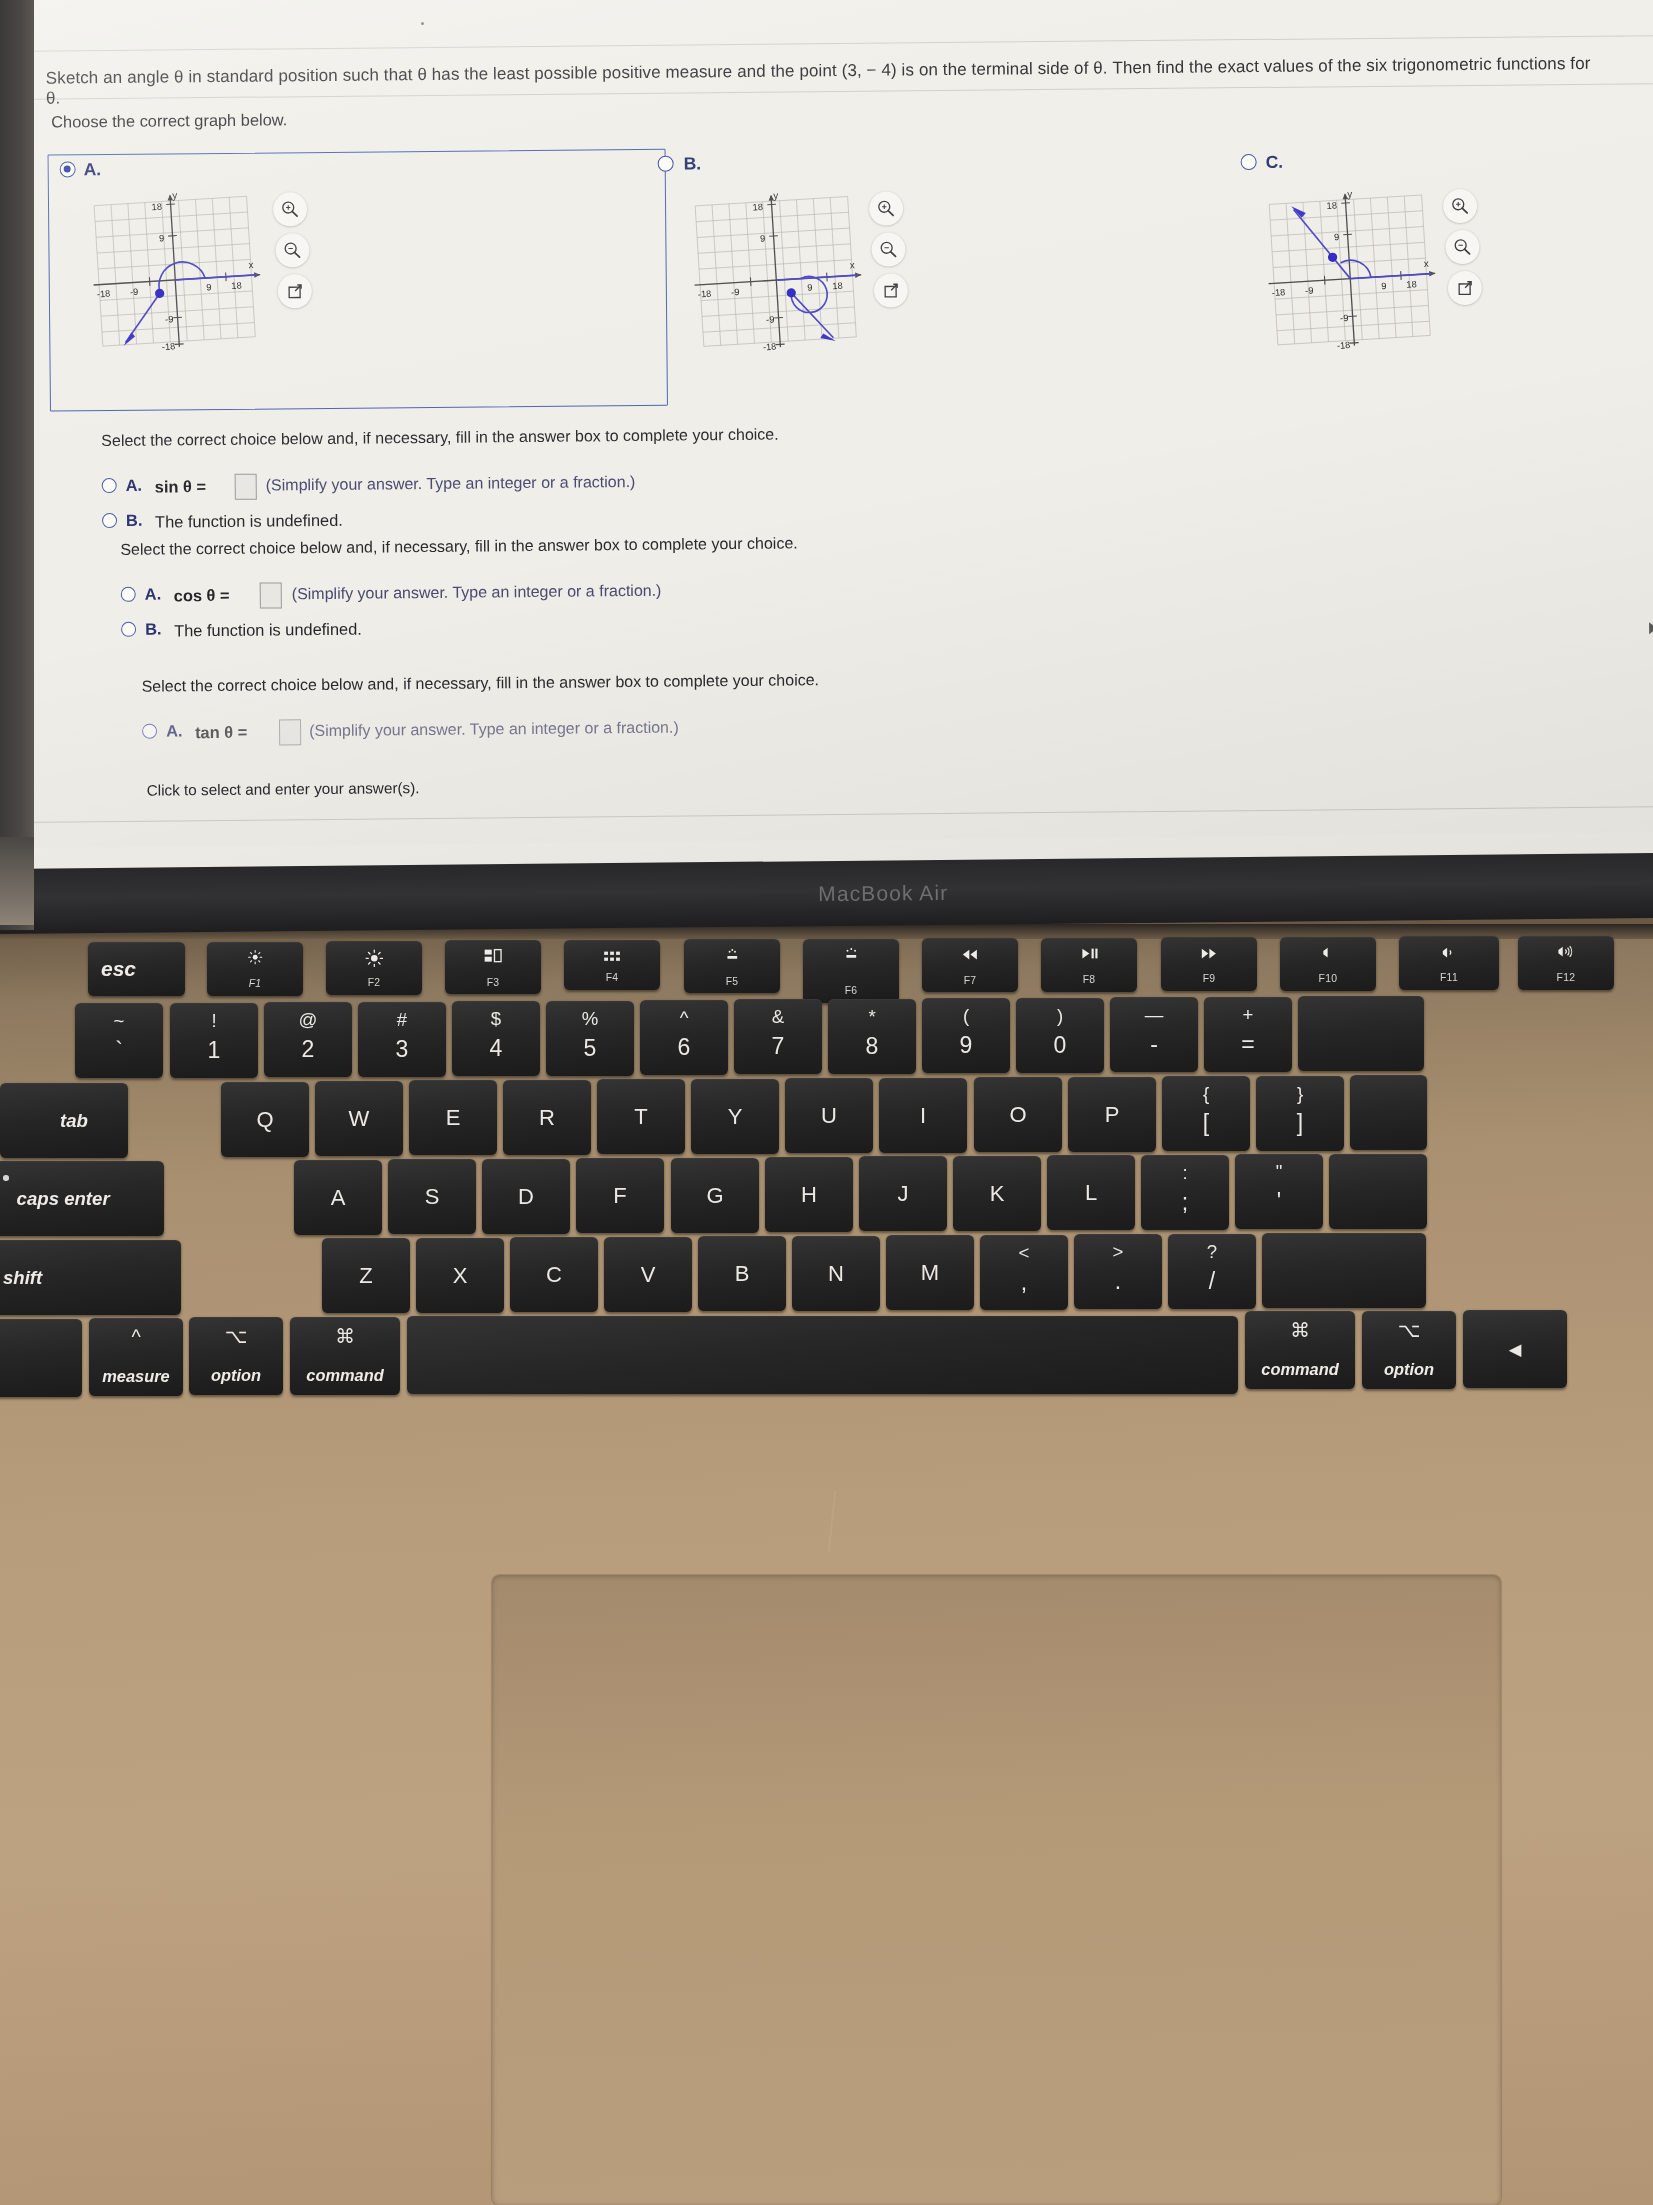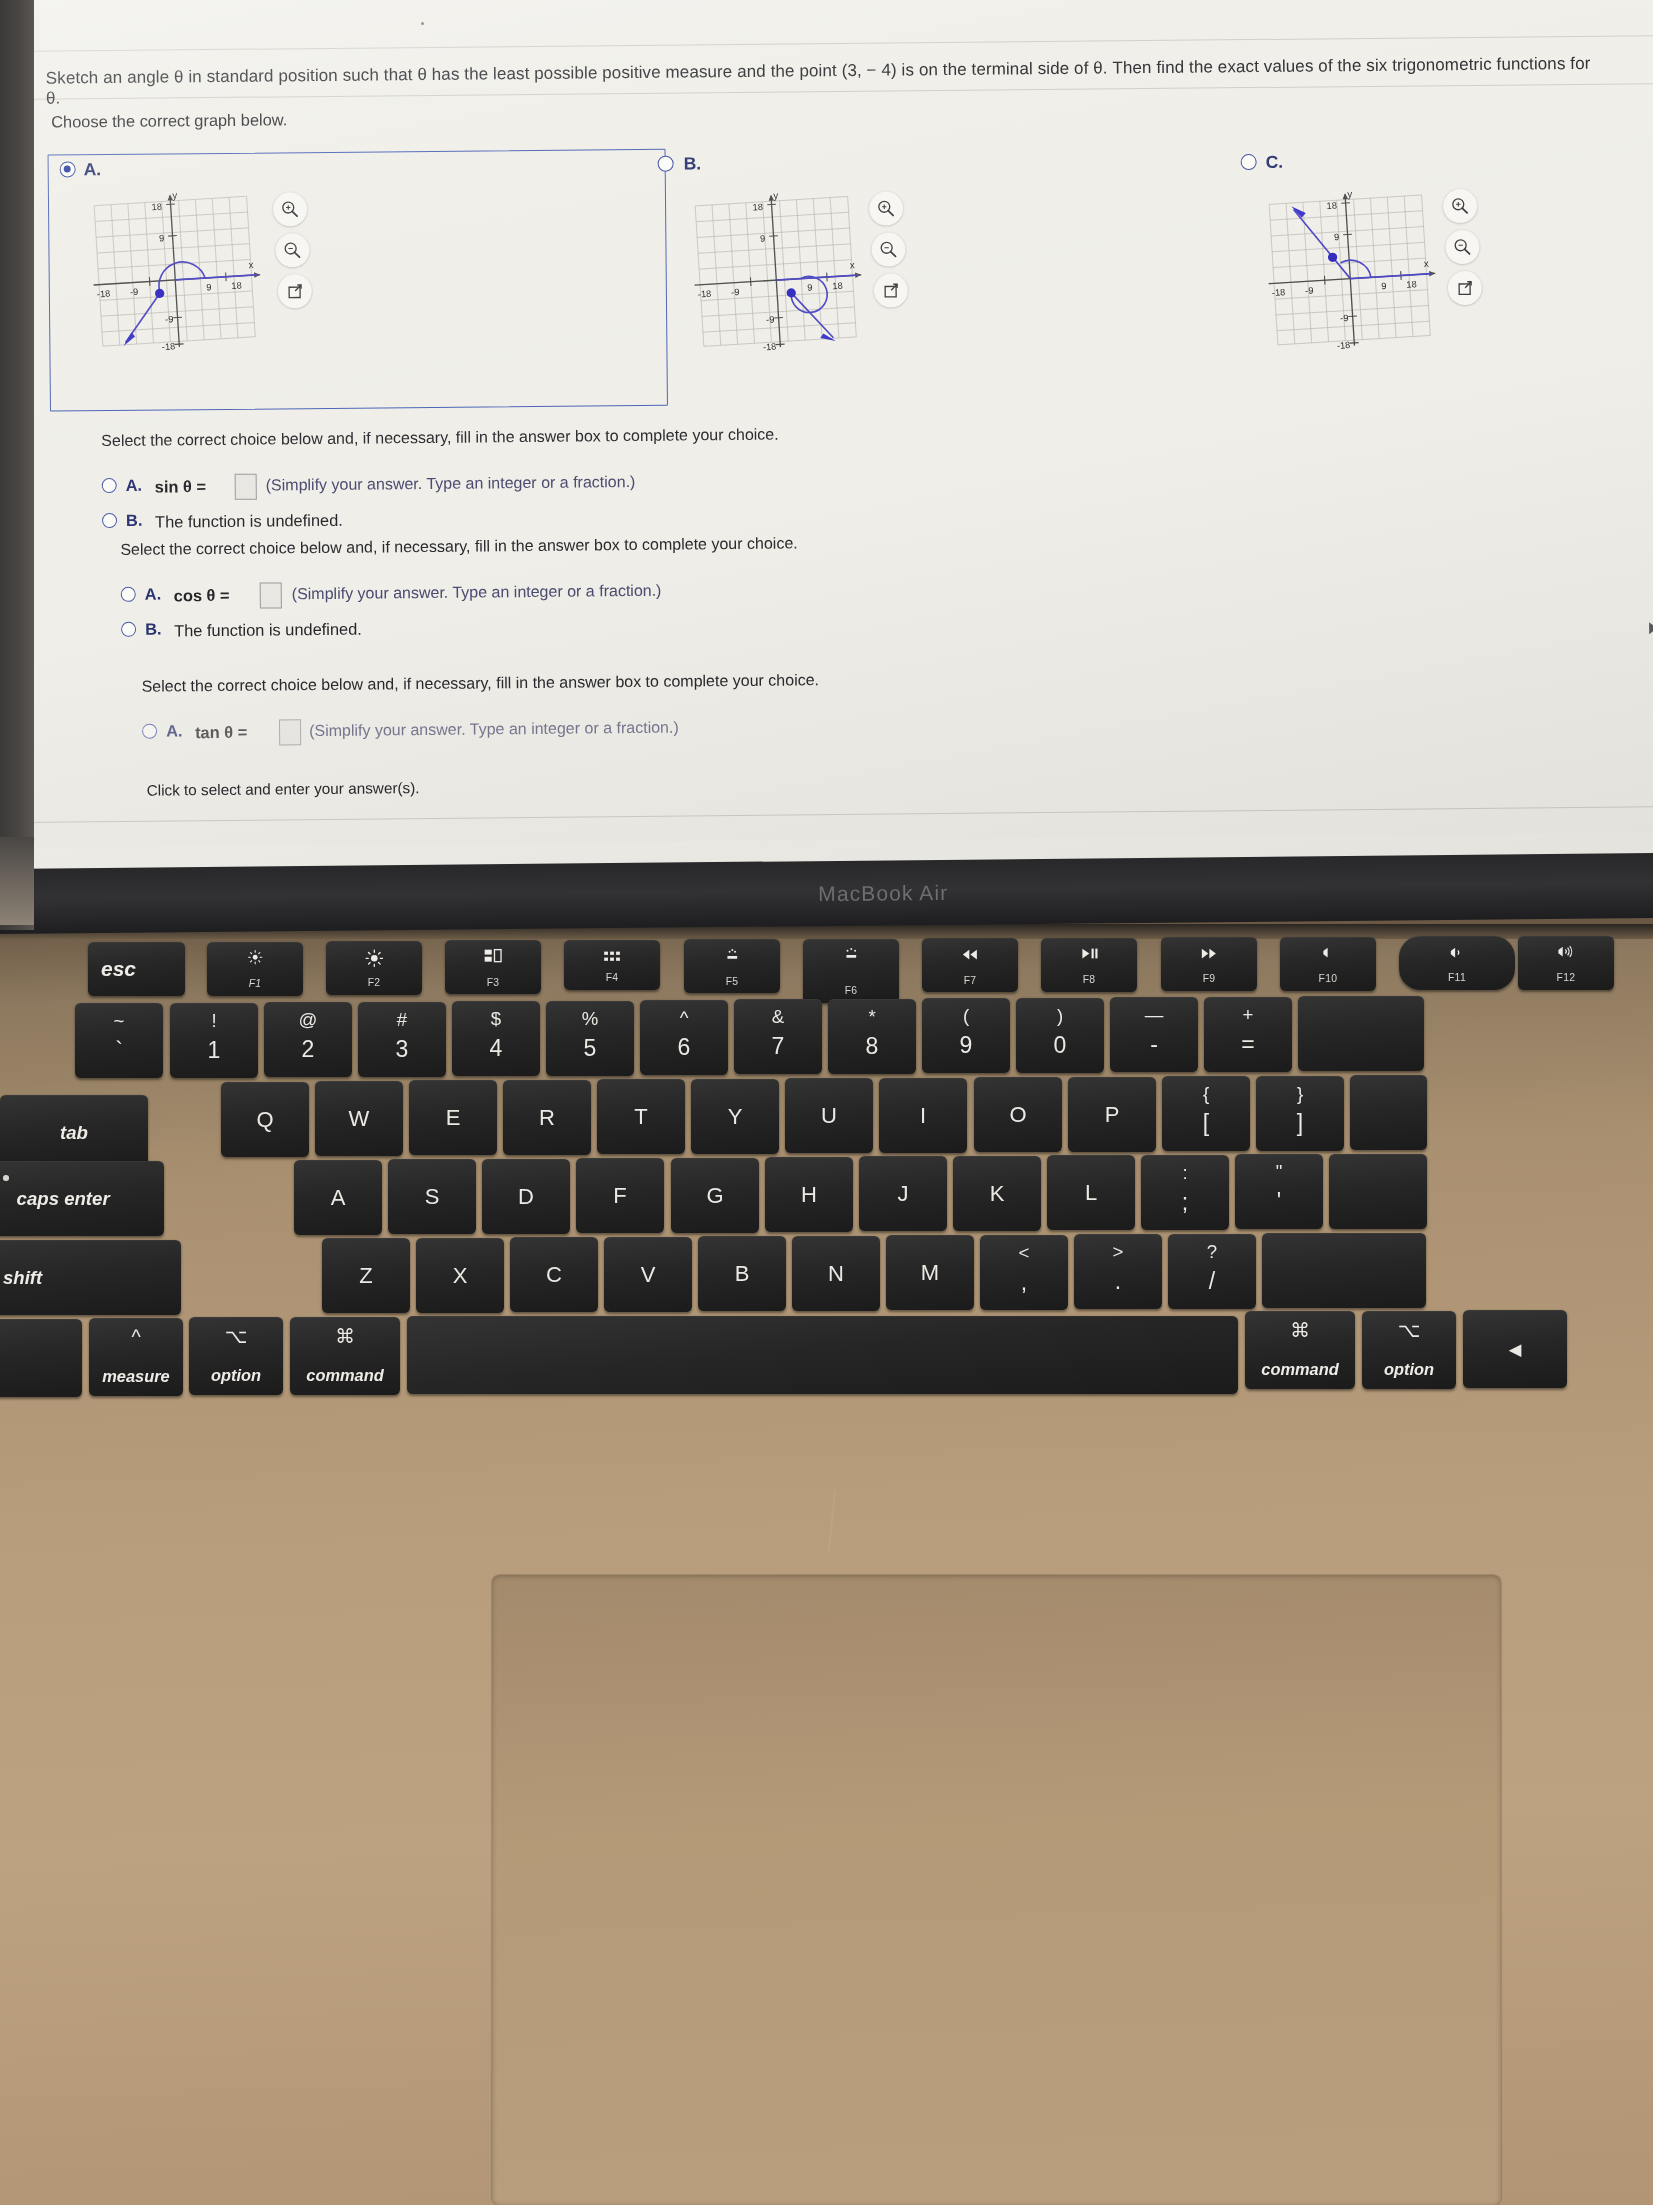--- a/index.html
+++ b/index.html
@@ -581,21 +581,21 @@
 
     <div class="key" style="left:1280px; top:12.6px; width:96px; height:54px;">
       <span class="fnicon">
         <svg width="16.4" height="13" viewBox="0 0 30 24">
             <polygon points="14,3 14,21 6,15 6,9" fill="#efece7"></polygon>
           </svg>
       </span>
       <span class="fnlabel">F10</span>
     </div>
 
-    <div class="key" style="left:1399px; top:12px; width:116px; height:54px;border-radius:21px;">
+    <div class="key" style="left:1399px; top:12px; width:100px; height:54px;">
       <span class="fnicon">
         <svg width="18.6" height="13" viewBox="0 0 34 24">
             <polygon points="13,3 13,21 5,15 5,9" fill="#efece7"></polygon>
             <path d="M18 8a6 6 0 0 1 0 8" stroke="#efece7" stroke-width="2.2" fill="none"></path>
           </svg>
       </span>
       <span class="fnlabel">F11</span>
     </div>
 
     <div class="key" style="left:1518px; top:11.5px; width:96px; height:54px;">
@@ -659,21 +659,21 @@
     <div class="key" style="left:1110px; top:73px; width:88px; height:75px;">
       <span class="glyph upper">—</span>
       <span class="glyph lower">-</span>
     </div>
     <div class="key" style="left:1204px; top:73px; width:88px; height:75px;">
       <span class="glyph upper">+</span>
       <span class="glyph lower">=</span>
     </div>
     <div class="key" style="left:1298px; top:72px; width:126px; height:75px;"></div>
 
-    <div class="key" style="left:0px; top:171px; width:148px; height:75px;">
+    <div class="key" style="left:0px; top:159px; width:128px; height:75px;">
       <span class="word bl" style="bottom:auto; top:50%; transform:translateY(-50%); left:60px;">tab</span>
     </div>
     <div class="key" style="left:221px; top:158px; width:88px; height:75px;">
       <span class="glyph mid">Q</span>
     </div>
     <div class="key" style="left:315px; top:157px; width:88px; height:75px;">
       <span class="glyph mid">W</span>
     </div>
     <div class="key" style="left:409px; top:156px; width:88px; height:75px;">
       <span class="glyph mid">E</span>

